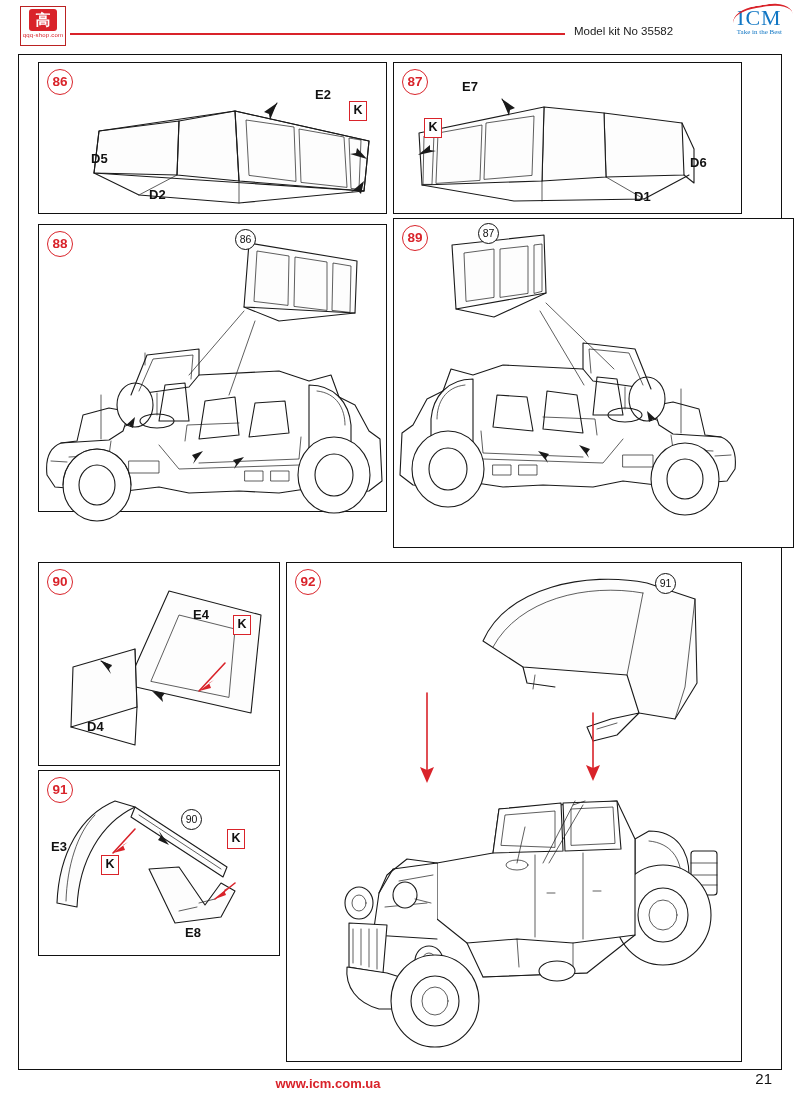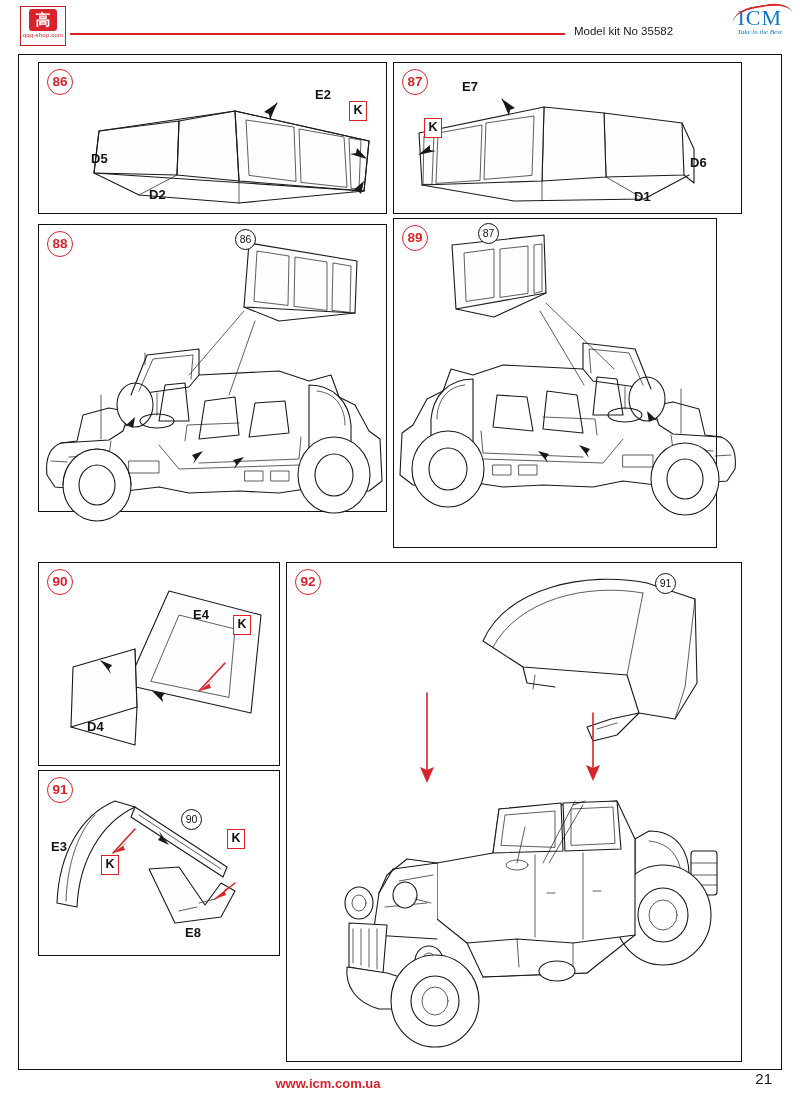--- a/index.html
+++ b/index.html
@@ -55,21 +55,21 @@
     position: absolute; right: 18px; top: 8px;
     text-align: center;
   }
   .icm-logo .icm-word {
     font-family: "Liberation Serif", serif;
     font-weight: normal; font-size: 22px; color: #1277c4;
     letter-spacing: 1px; line-height: 20px;
   }
   .icm-logo .icm-sub {
     font-family: "Liberation Serif", serif;
-    font-style: italic; font-size: 7px; color: #1277c4;
+    font-size: 7px; color: #1277c4;
     line-height: 9px;
   }
   .icm-logo .icm-swoosh {
     position: absolute; left: -4px; top: -3px;
     width: 60px; height: 26px;
     border-top: 2px solid #d9232a;
     border-radius: 50% / 60%;
     border-left: 0; border-right: 0; border-bottom: 0;
     transform: rotate(-9deg);
   }
@@ -290,21 +290,21 @@
     <path class="blk" d="M205,232 l-11,3 l3,4 l-2,5 z"></path>
 
     <rect class="ln-t" x="90" y="236" width="30" height="12"></rect>
     <rect class="ln-t" x="206" y="246" width="18" height="10"></rect>
     <rect class="ln-t" x="232" y="246" width="18" height="10"></rect>
   </svg>
   <div class="step-badge" style="left:8px; top:6px;">88</div>
   <div class="sub-badge" style="left:196px; top:4px;">86</div>
 </div>
 
-<div class="panel" style="left:393px; top:218px; width:324px; height:330px;">
+<div class="panel" style="left:393px; top:218px; width:401px; height:330px;">
   <svg width="349" height="330">
 
     <path class="ln" d="M62,90 L58,26 L150,16 L152,74 Z" style="fill:#fdfdfd"></path>
     <path class="ln-t" d="M72,82 L70,34 L100,30 L100,78 Z"></path>
     <path class="ln-t" d="M106,78 L106,30 L134,27 L134,74 Z"></path>
     <path class="ln-t" d="M140,74 L140,26 L148,25 L148,72 Z"></path>
     <path class="ln" d="M62,90 L100,98 L152,74"></path>
 
     <path class="ln-t" d="M152,84 L220,150"></path>
     <path class="ln-t" d="M146,92 L190,166"></path>

